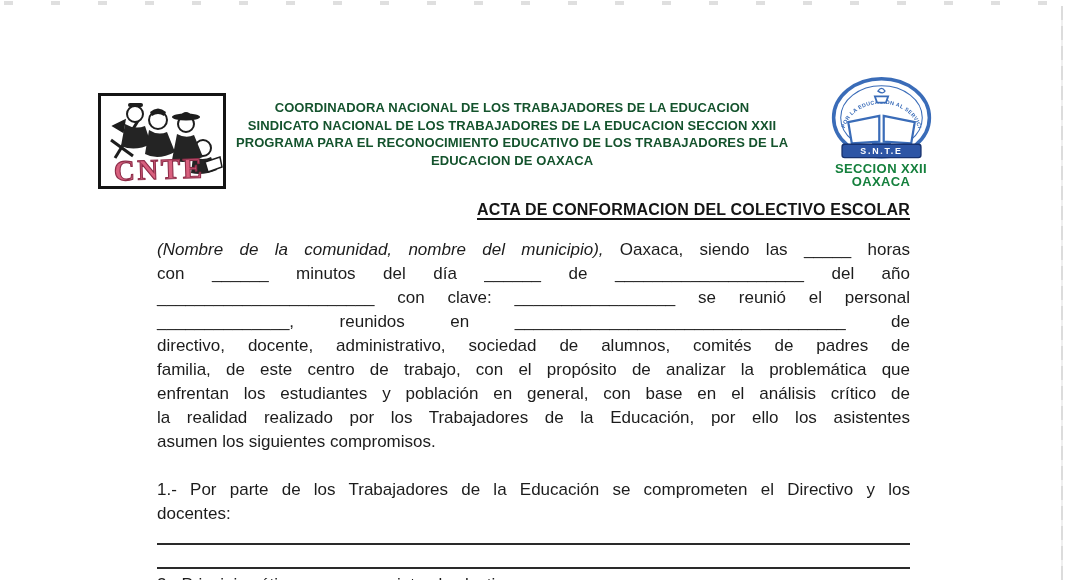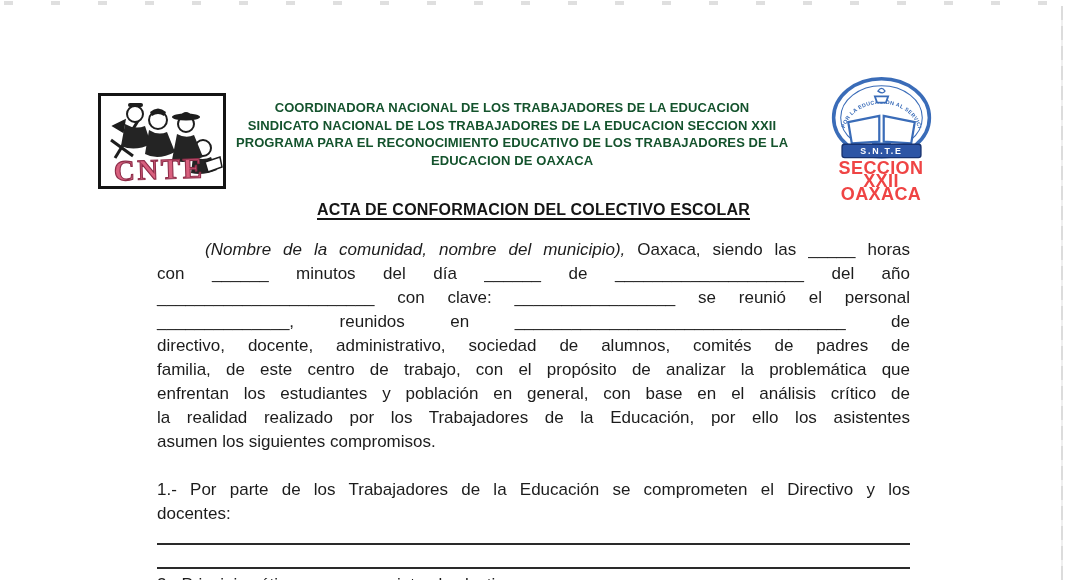--- a/index.html
+++ b/index.html
@@ -25,32 +25,32 @@
   .cnte-logo svg { width:100%; height:100%; display:block; }
   
   .header-org {
     position:absolute; left:228px; top:99px; width:568px;
     text-align:center; font-weight:bold; font-size:13px; line-height:17.5px;
     color:#14532d; letter-spacing:.1px;
   }
   
   .snte-logo { position:absolute; left:822px; top:76px; width:118px; text-align:center; }
   .snte-logo svg { display:block; margin:0 auto; }
-  .snte-caption { font-weight:bold; font-size:18px; line-height:13px; color:#ef4444; letter-spacing:.4px; }
+  .snte-caption { font-weight:bold; font-size:13px; line-height:13px; color:#15803d; letter-spacing:.4px; }
   
   .doc-title {
-    position:absolute; left:157px; top:201px; width:753px; text-align:center;
+    position:absolute; left:157px; top:201px; width:753px; text-align:right;
     font-weight:bold; font-size:16px; letter-spacing:.2px; color:#151515;
   }
   .doc-title span { text-decoration:underline; text-decoration-thickness:2px; text-underline-offset:3px; }
   
   .body-col { position:absolute; left:157px; top:238px; width:753px; font-size:17px; line-height:24px; color:#1c1c1c; }
   .line { text-align:justify; text-align-last:justify; }
   .line.left { text-align-last:left; }
-  .italic { font-style:italic;margin-left:48px; }
+  .italic { font-style:italic; }
   .gap { height:24px; }
   .rule { height:0; border-bottom:2.5px solid #2a2a2a; }
   .rule-1 { margin-top:17px; }
   .rule-2 { margin-top:22px; }
   .cutoff { margin-top:4px; }
 </style>
 </head>
 <body>
 
 <div class="page">

